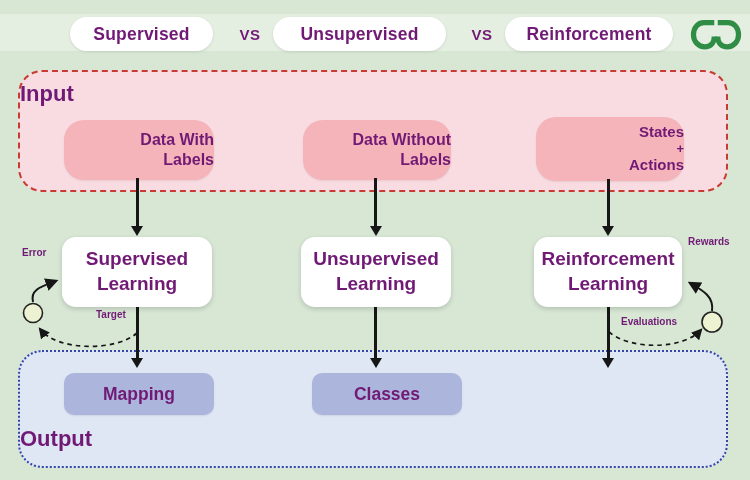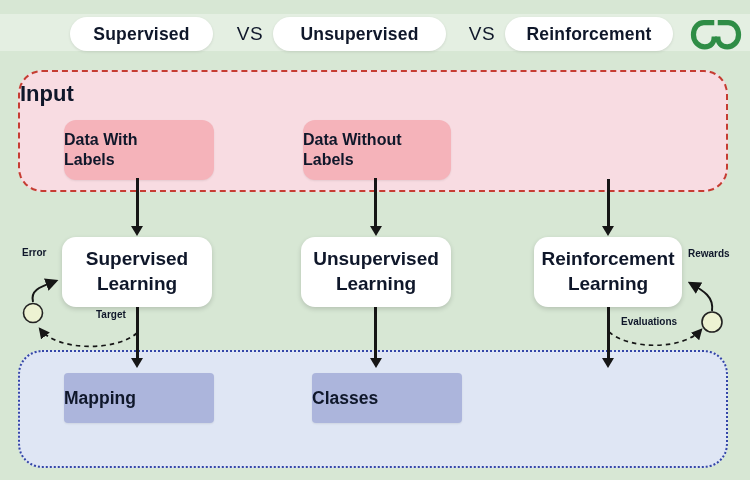--- a/index.html
+++ b/index.html
@@ -1,72 +1,72 @@
 <!DOCTYPE html>
 <html><head>
 <meta charset="utf-8">
 <style>
   html,body { margin:0; padding:0; }
   .canvas {
     position:relative; width:750px; height:480px;
     background:#d7e7d4; overflow:hidden;
-    font-family:"Liberation Sans", sans-serif; color:#0f172a;
+    font-family:"Liberation Sans", sans-serif; color:#701a75;
   }
   
   .header-band { position:absolute; left:0; top:14px; width:750px; height:37px; background:#e4efe2; }
   .pill {
     position:absolute; top:17px; height:34px; background:#ffffff; border-radius:18px;
     display:flex; align-items:center; justify-content:center;
     font-weight:bold; font-size:17.5px; letter-spacing:.2px;
     box-shadow:0 1px 3px rgba(0,0,0,.10);
   }
   .pill-1 { left:70px;  width:143px; }
   .pill-2 { left:273px; width:173px; }
   .pill-3 { left:505px; width:168px; }
   .vsbadge {
     position:absolute; top:17px; height:34px; width:46px;
     display:flex; align-items:center; justify-content:center;
-    font-weight:400; font-size:19px; letter-spacing:.5px;
+    font-weight:700; font-size:15px; letter-spacing:.5px;
   }
   .vs-1 { left:227px; } .vs-2 { left:459px; }
   .logo { position:absolute; left:690px; top:13px; width:52px; height:40px; }
 
   
   .panel { position:absolute; left:18px; width:710px; box-sizing:border-box; border-radius:24px; }
   .panel-input  { top:70px;  height:122px; background:#f8dce2; border:2px dashed #c63c32; }
   .panel-output { top:350px; height:118px; background:#dfe6f4; border:2px dotted #3446a8; }
   .panel-title { position:absolute; left:0; width:100%; font-size:22px; font-weight:800; }
   .title-input  { top:9px; }
   .title-output { top:74px; }
 
   
   .pinkbox {
-    position:absolute; background:#f5b3ba; border-radius:12px;
-    display:flex; flex-direction:column; align-items:flex-start; justify-content:center;
+    position:absolute; background:#f5b3ba; border-radius:20px;
+    display:flex; flex-direction:column; align-items:flex-end; justify-content:center;
     font-weight:bold; font-size:16px; line-height:1.25; text-align:center;
     box-shadow:0 1px 2px rgba(0,0,0,.08);
   }
   .pinkbox .plus { font-size:13px; line-height:1.1; }
   .pb-1 { left:44px;  top:48px; width:150px; height:60px; }
   .pb-2 { left:283px; top:48px; width:148px; height:60px; }
   .pb-3 { left:516px; top:45px; width:148px; height:64px; font-size:15px; }
 
   .whitebox {
     position:absolute; top:237px; height:70px; background:#ffffff; border-radius:14px;
     display:flex; flex-direction:column; align-items:center; justify-content:center;
     font-weight:800; font-size:19px; line-height:1.3; text-align:center;
     box-shadow:0 2px 5px rgba(0,0,0,.16); z-index:3;
   }
   .wb-1 { left:62px;  width:150px; }
   .wb-2 { left:301px; width:150px; }
   .wb-3 { left:534px; width:148px; }
 
   .outbox {
-    position:absolute; top:21px; height:50px; background:#acb5dc; border-radius:4px;
-    display:flex; align-items:center; 
+    position:absolute; top:21px; height:42px; background:#acb5dc; border-radius:10px;
+    display:flex; align-items:center; justify-content:center;
     font-weight:bold; font-size:17.5px;
     box-shadow:0 1px 2px rgba(0,0,0,.08);
   }
   .ob-1 { left:44px;  width:150px; }
   .ob-2 { left:292px; width:150px; }
   .ob-3 { left:516px; width:148px; }
 
   
   .arrow { position:absolute; width:3px; background:#161616; z-index:2; }
   .arrow::after {
@@ -78,21 +78,21 @@
   .ar-2t { left:374px;   top:178px; height:48px; }
   .ar-3t { left:606.5px; top:179px; height:47px; }
   .ar-1b { left:135.5px; top:307px; height:51px; }
   .ar-2b { left:374px;   top:307px; height:51px; }
   .ar-3b { left:606.5px; top:307px; height:51px; }
 
   
   .annot { position:absolute; font-weight:bold; font-size:10px; z-index:4; }
   .an-error { left:22px;  top:247px; }
   .an-target { left:68px; top:309px;margin-left:28px; }
-  .an-rewards { left:688px; top:248px; }
+  .an-rewards { left:688px; top:236px; }
   .an-evaluations { left:621px; top:316px; }
 
   .curves { position:absolute; left:0; top:0; width:750px; height:480px; z-index:4; pointer-events:none; }
 </style>
 </head>
 <body>
 
 <div class="canvas">
 
   <div class="header-band"></div>
@@ -120,20 +120,25 @@
 
   <div class="panel panel-input">
     <div class="panel-title title-input">Input</div>
     <div class="pinkbox pb-1">
       <span>Data With</span>
       <span>Labels</span>
     </div>
     <div class="pinkbox pb-2">
       <span>Data Without</span>
       <span>Labels</span>
+    </div>
+    <div class="pinkbox pb-3">
+      <span>States</span>
+      <span class="plus">+</span>
+      <span>Actions</span>
     </div>
   </div>
 
   <div class="arrow ar-1t"></div>
   <div class="arrow ar-2t"></div>
   <div class="arrow ar-3t"></div>
 
   <div class="whitebox wb-1">
     <span>Supervised</span>
     <span>Learning</span>
@@ -170,15 +175,16 @@
   <div class="arrow ar-2b"></div>
   <div class="arrow ar-3b"></div>
 
   <div class="panel panel-output">
     <div class="outbox ob-1">
       <span>Mapping</span>
     </div>
     <div class="outbox ob-2">
       <span>Classes</span>
     </div>
+    <div class="panel-title title-output">Output</div>
   </div>
 
 </div>
 
 </body></html>

